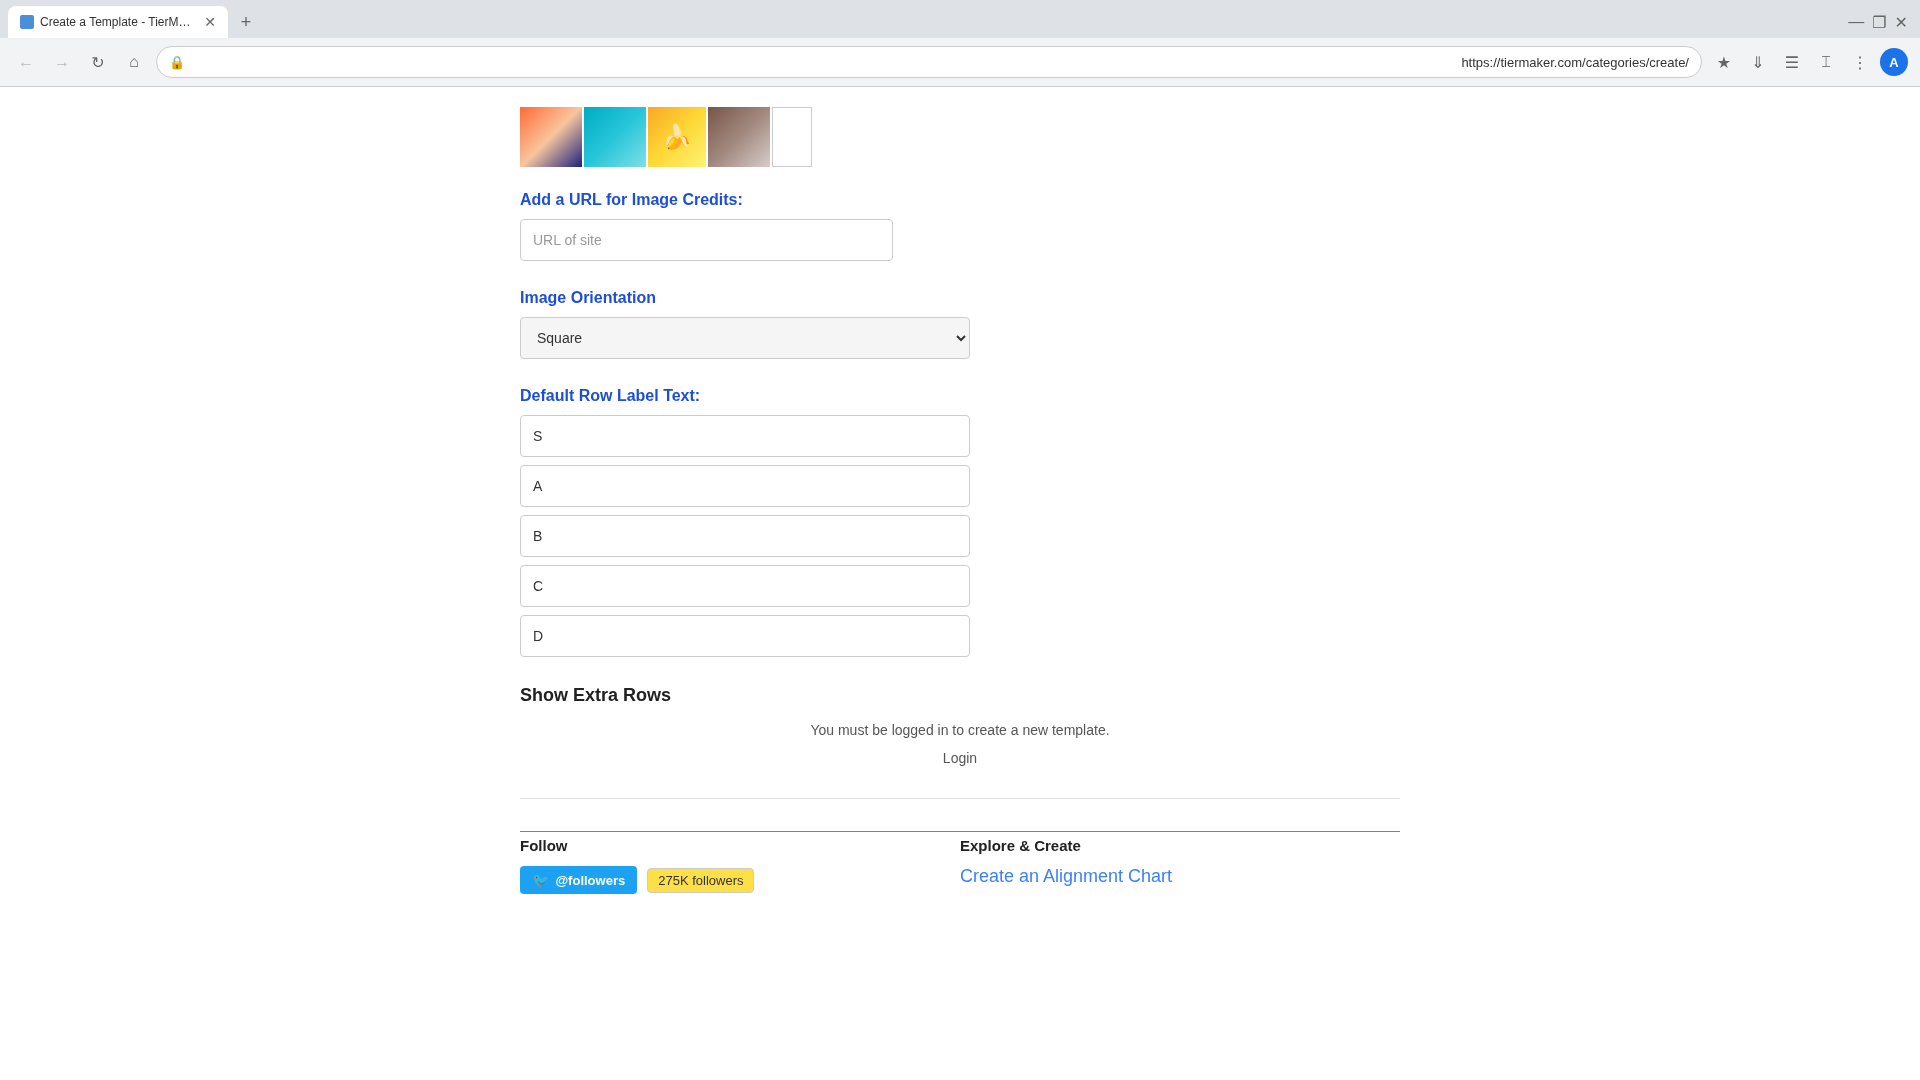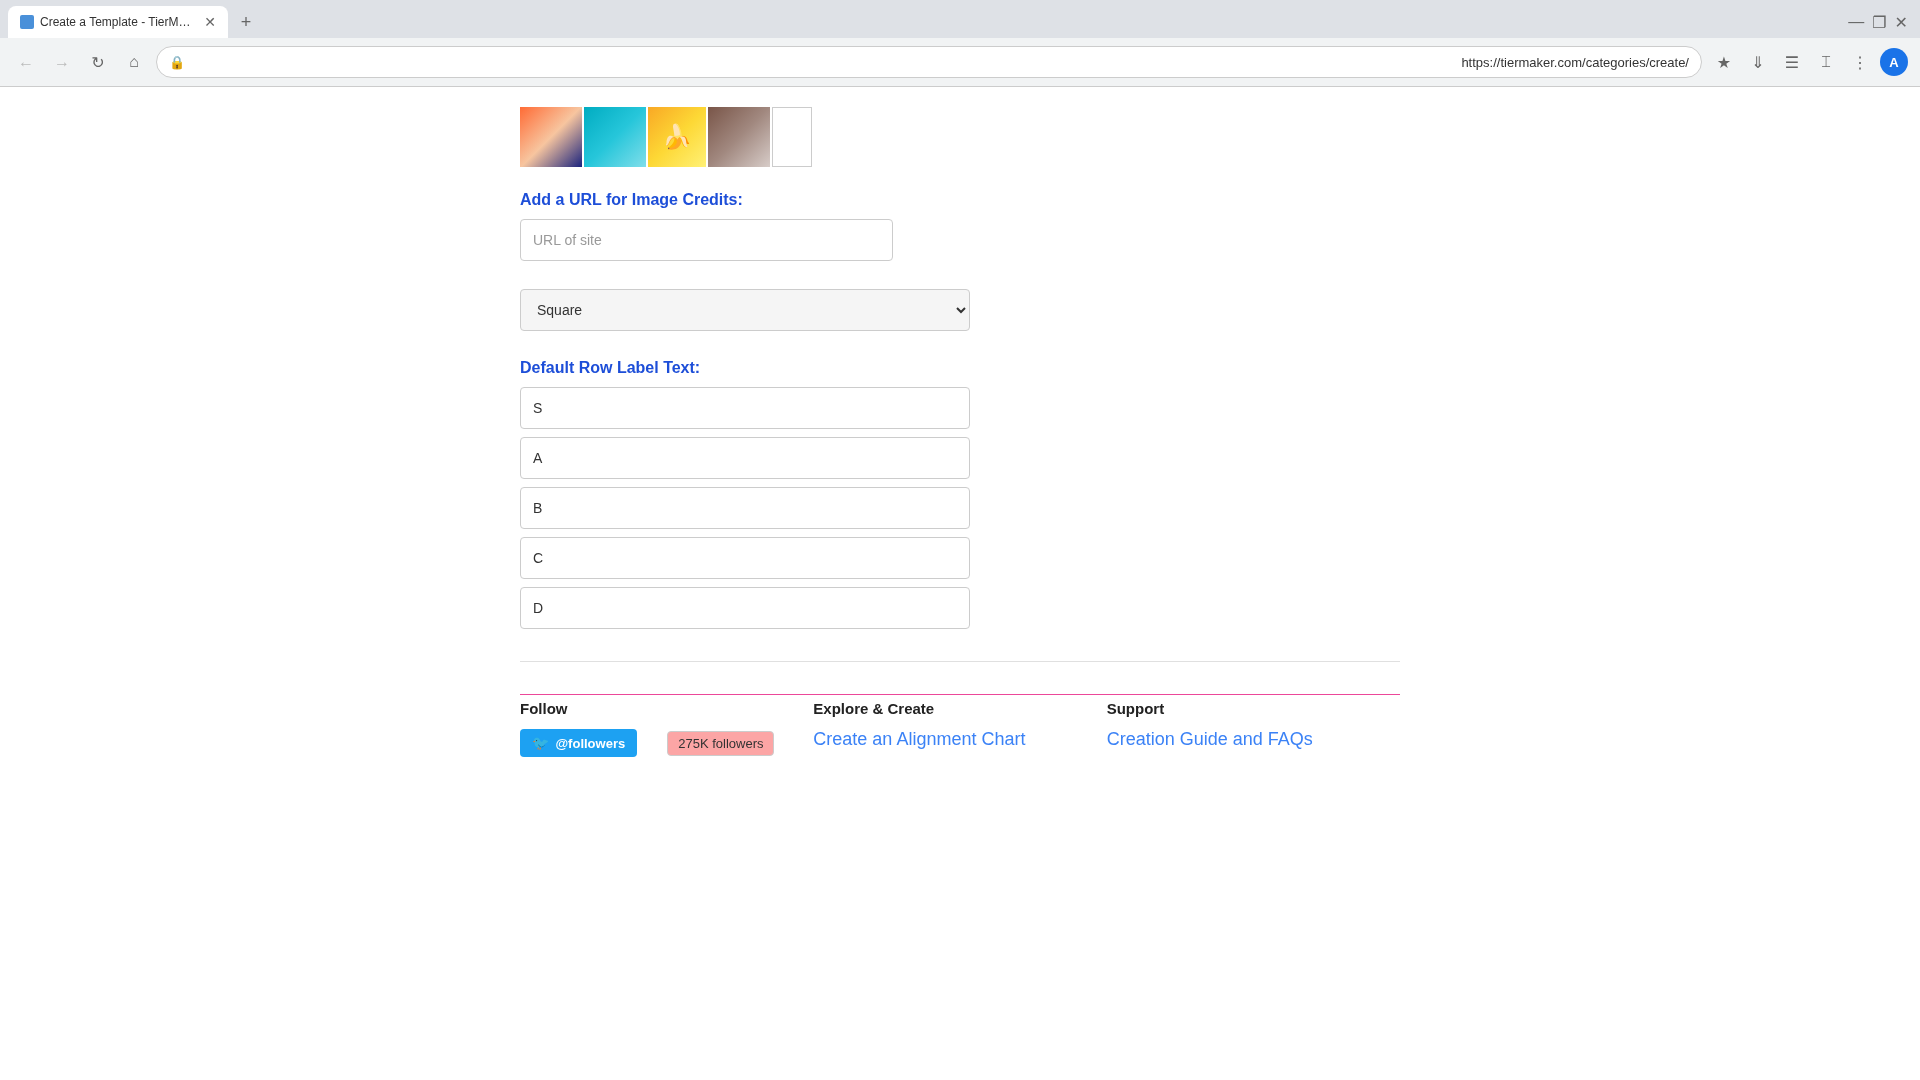--- a/index.html
+++ b/index.html
@@ -364,27 +364,27 @@
       font-weight: bold;
     }
 
     .twitter-icon {
       font-size: 14px;
     }
 
     .followers-badge {
       display: inline-flex;
       align-items: center;
-      background: #fca5a5;
+      background: #fde047;
       border: 1px solid #ccc;
       border-radius: 4px;
       padding: 4px 10px;
       font-size: 13px;
       color: #333;
-      margin-left: 24px;
+      margin-left: 4px;
     }
 
     @keyframes blink {
       0%, 100% { opacity: 1; }
       50% { opacity: 0; }
     }
   </style>
 </head>
 <body>
 
@@ -433,38 +433,44 @@
     <div class="thumb thumb-cat"></div>
     <div class="thumb thumb-blank"></div>
   </div>
 
   <div class="form-section">
     <label class="form-label">Add a URL for Image Credits:</label>
     <input class="form-input" type="text" placeholder="URL of site" style="">
   </div>
 
   <div class="form-section">
+    <label class="form-label">Image Orientation</label>
     <select class="form-select">
       <option>Square</option>
       <option>Landscape</option>
       <option>Portrait</option>
     </select>
   </div>
 
   <div class="form-section">
     <label class="form-label">Default Row Label Text:</label>
     <div class="row-labels">
       <input class="row-label-input" type="text" value="S" style="">
       <input class="row-label-input" type="text" value="A" style="">
       <input class="row-label-input" type="text" value="B" style="">
       <input class="row-label-input" type="text" value="C" style="">
       <input class="row-label-input" type="text" value="D" style="">
     </div>
   </div>
 
+  <div class="form-section">
+    <div class="section-title">Show Extra Rows</div>
+    <p class="login-prompt">You must be logged in to create a new template.</p>
+    <a class="login-link">Login</a>
+  </div>
 
   <hr class="divider">
 
   <div class="footer">
 
     <div class="footer-col">
       <div class="footer-heading">Follow</div>
       <div style="display:flex;align-items:center;gap:6px;margin-top:4px;">
         <button class="twitter-btn">
           <span class="twitter-icon">🐦</span>
@@ -472,19 +478,15 @@
         </button>
         <span class="followers-badge">275K followers</span>
       </div>
     </div>
 
     <div class="footer-col">
       <div class="footer-heading">Explore &amp; Create</div>
       <a class="footer-link">Create an Alignment Chart</a>
     </div>
 
-    <div class="footer-col">
-      <div class="footer-heading">Support</div>
-      <a class="footer-link">Creation Guide and FAQs</a>
-    </div>
   </div>
 
 </div>
 
 </body></html>

